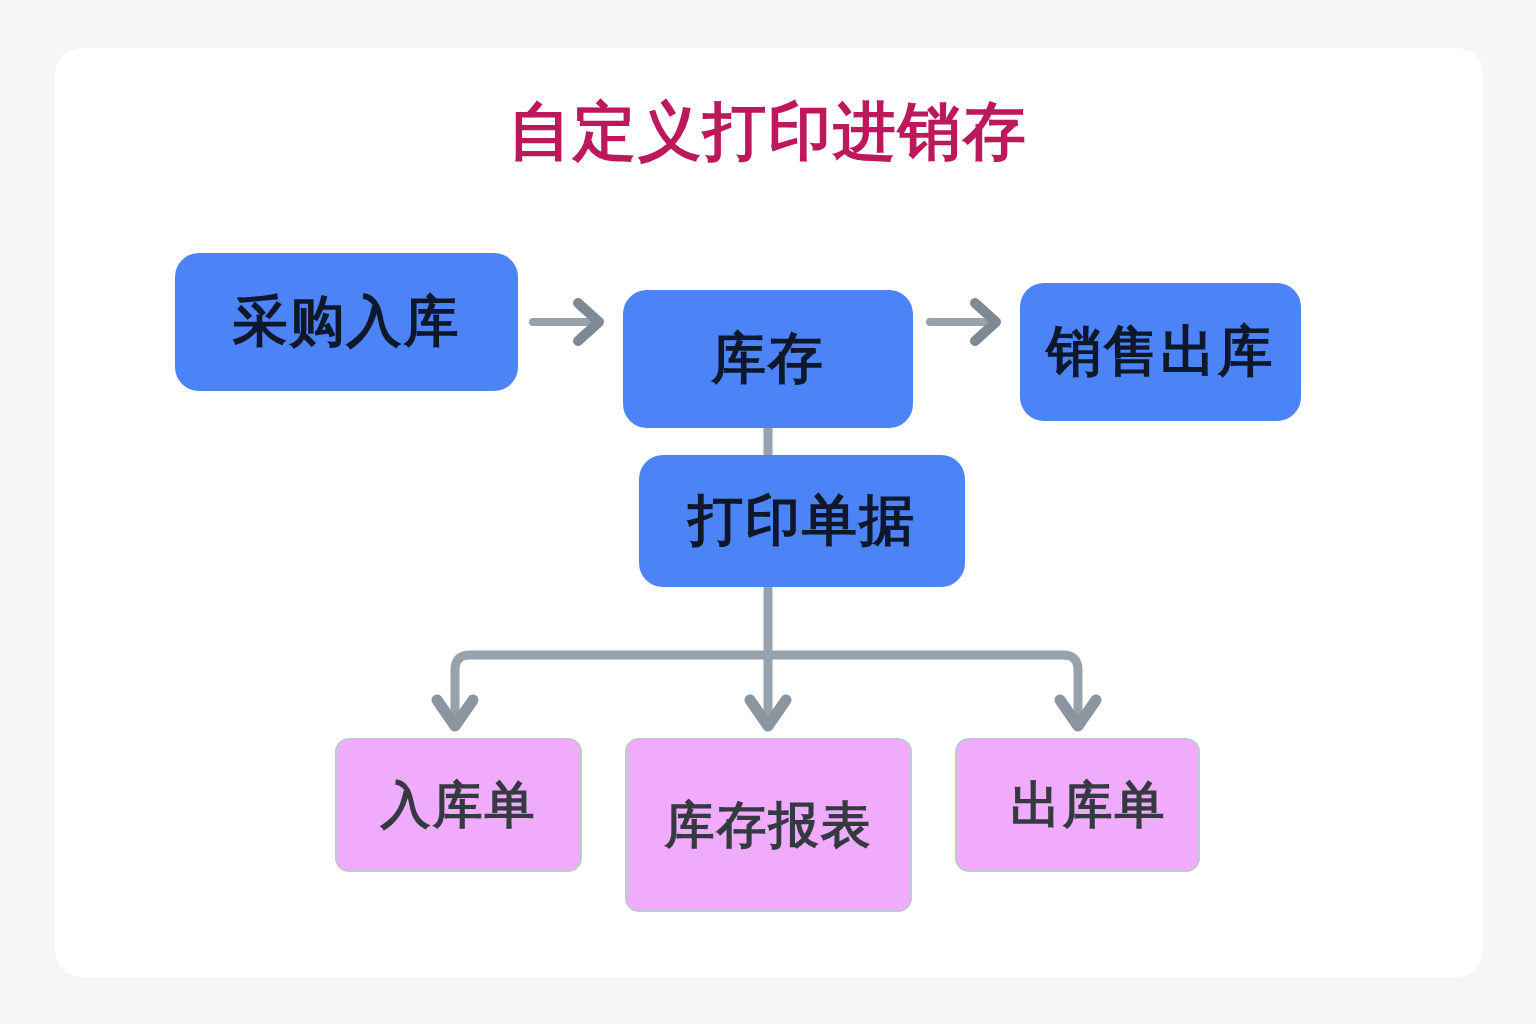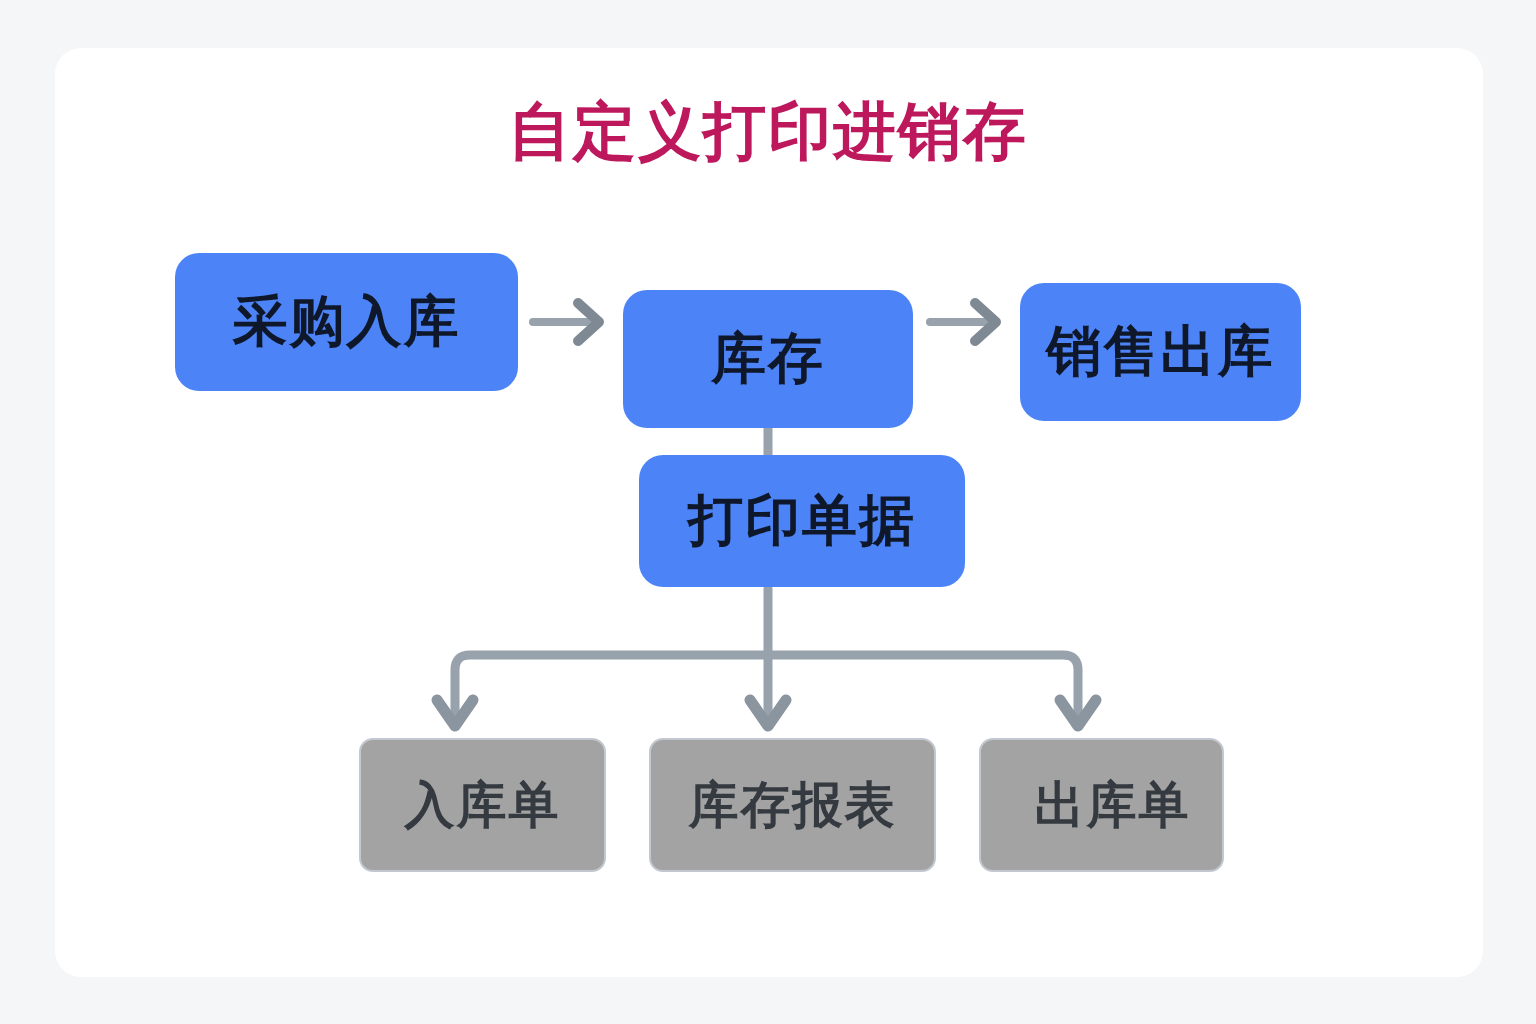--- a/index.html
+++ b/index.html
@@ -68,41 +68,40 @@
   .node-primary {
     background: #4c84f7;
     color: #0f172a;
     border-radius: 24px;
     font-size: 55px;
     font-weight: bold;
     letter-spacing: 2px;
   }
 
   .node-outline {
-    background: #a3a3a3;
+    background: #f0abfc;
     color: #343a40;
     border: 2px solid #c2c8cf;
     border-radius: 14px;
     font-size: 50px;
     font-weight: bold;
     letter-spacing: 2px;
-    margin-left: 24px;
   }
 
   
   #node-purchase-in { left: 175px; top: 253px; width: 343px; height: 138px; }
   #node-inventory   { left: 623px; top: 242px; width: 290px; height: 138px; margin-top: 48px; }
   #node-sales-out   { left: 1020px; top: 253px; width: 281px; height: 138px; margin-top: 30px; }
 
   
   #node-print-doc   { left: 639px; top: 455px; width: 326px; height: 132px; }
 
   
   #node-inbound-order   { left: 335px; top: 738px; width: 247px; height: 134px; }
-  #node-stock-report    { left: 625px; top: 738px; width: 287px; height: 134px; text-align: center; }
+  #node-stock-report    { left: 625px; top: 738px; width: 287px; height: 174px; text-align: center; }
   #node-outbound-order  { left: 955px; top: 738px; width: 245px; height: 134px; padding-left: 22px; }
 </style>
 </head>
 <body>
 
 <div class="stage">
 
   <div class="card"></div>
 
   <div class="diagram-title">自定义打印进销存</div>

